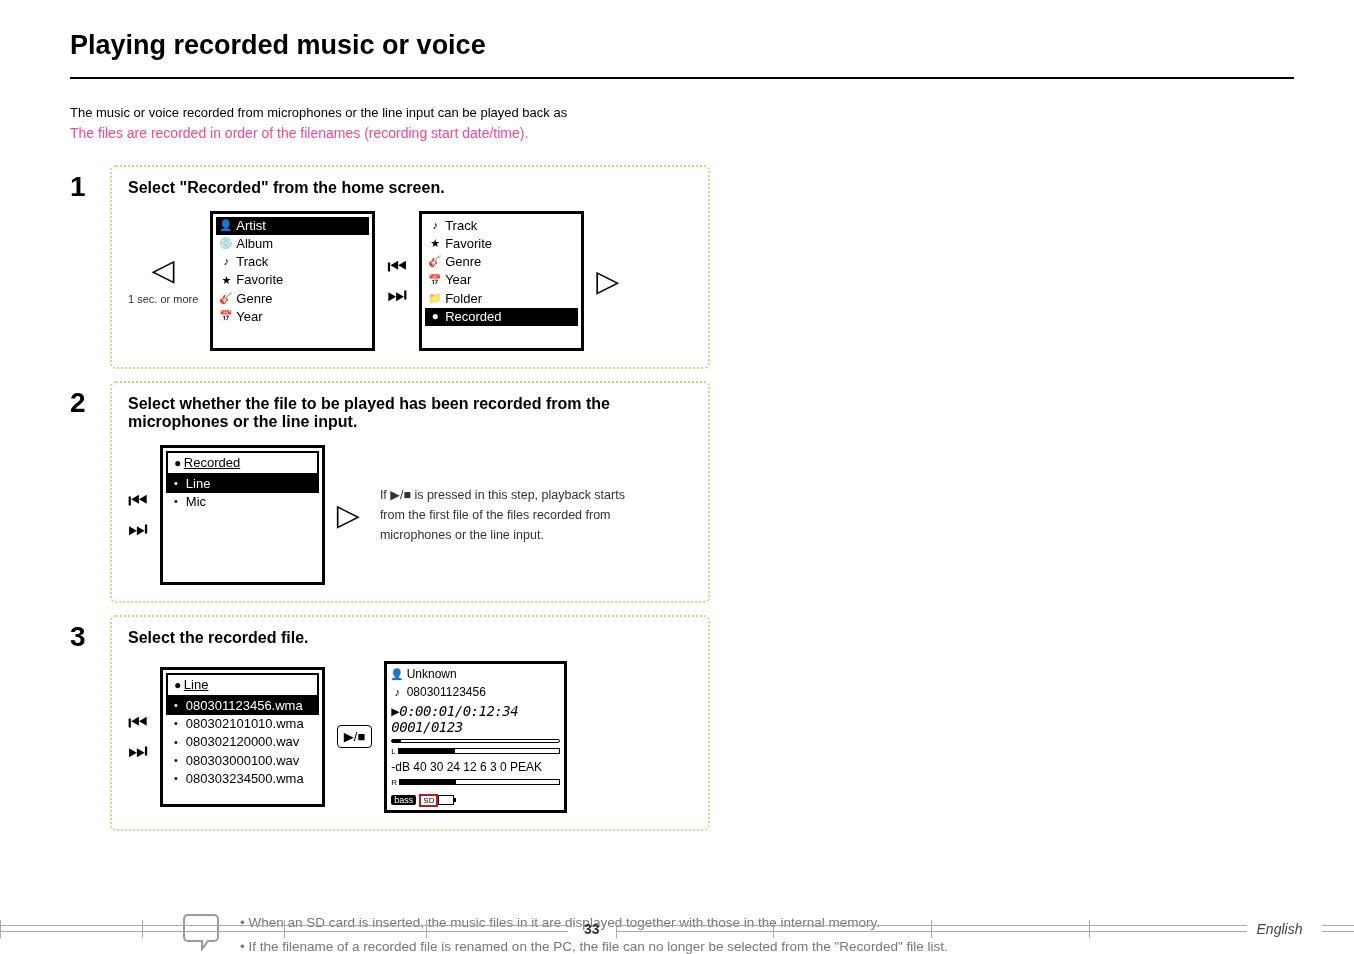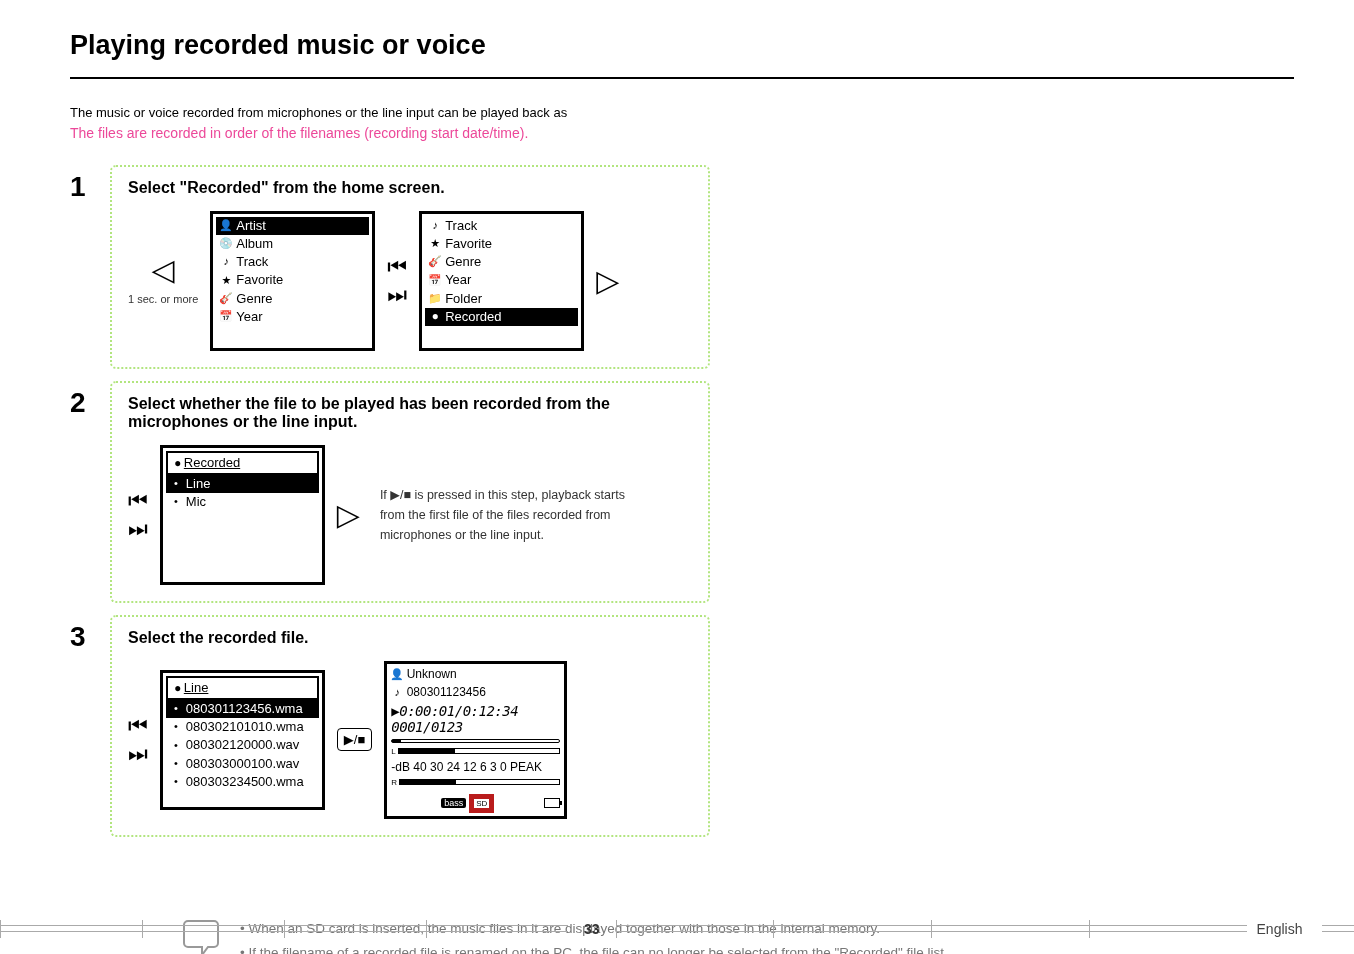--- a/index.html
+++ b/index.html
@@ -204,40 +204,40 @@
     border-left: 1px solid #aaa;
   }
   .page-num {
     padding: 0 16px;
     font-weight: 700;
     color: #333;
   }
   .lang {
     padding: 0 20px 0 10px;
     color: #444;
+    font-style: italic;
   }
 
   .playpause-box {
     border: 1.5px solid #000;
     border-radius: 4px;
     padding: 3px 6px;
     font-size: 13px;
     align-self: center;
   }
 
   .pb-time { font-family: monospace; font-size: 14px; letter-spacing: -0.5px; font-style: italic; }
   .pb-meter {
     height: 6px;
     background: linear-gradient(to right, #000 35%, #fff 35%);
     border: 1px solid #000;
     margin: 1px 0;
   }
   .pb-bottom {
     display: flex;
-    justify-content: space-between;
     align-items: center;
     margin-top: 3px;
   }
   .pb-badge {
     background: #000;
     color: #fff;
     font-size: 9px;
     padding: 0 3px;
     border-radius: 2px;
   }
@@ -426,21 +426,21 @@
             </div>
             <div style="font-size:12px">-dB 40 30 24   12 6 3 0 PEAK</div>
             <div style="font-size:8px;display:flex;gap:2px;align-items:center">
               <span>R</span>
               <div class="pb-meter" style="flex:1"></div>
             </div>
             <div class="pb-bottom">
               <span></span>
               <span style="display:flex;gap:3px;align-items:center">
                 <span class="pb-badge">bass</span>
-                <span style="border:5px solid #b91c1c;font-size:8px;padding:0 2px">SD</span>
+                <span style="border:2px solid #b91c1c;font-size:8px;padding:0 2px">SD</span>
               </span>
               <span class="batt"></span>
             </div>
           </div>
         </div>
       </div>
     </div>
   </div>
 
   <div class="memo-section">

